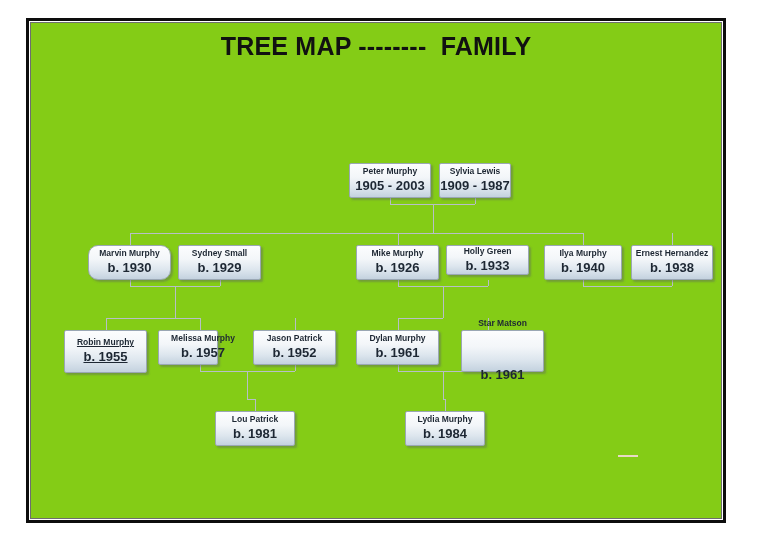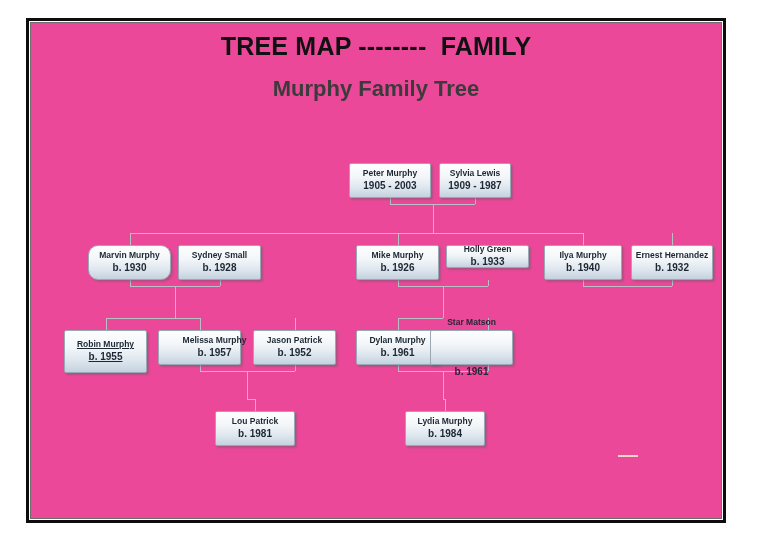--- a/index.html
+++ b/index.html
@@ -26,21 +26,21 @@
     left:30px;top:22px;
     width:692px;height:497px;
     border:1px solid #6e6e6e;
     background:#ffffff;
     box-sizing:border-box;
   }
   #canvas{
     position:absolute;
     left:31px;top:23px;
     width:690px;height:495px;
-    background:#ec4899;
+    background:#84cc16;
     overflow:hidden;
   }
 
   
   .title-main{
     position:absolute;
     left:0;top:9px;width:690px;
     text-align:center;
     font-size:25px;font-weight:bold;
     color:#111111;
@@ -70,41 +70,40 @@
     box-shadow:2px 2px 2px rgba(90,95,100,.42);
     display:flex;
     flex-direction:column;
     align-items:center;
     justify-content:center;
     color:#1d2733;
     text-align:left;
     line-height:1.35;
   }
   .node .nm{font-size:8.5px;font-weight:bold;white-space:nowrap;}
-  .node .dt{font-size:10px;font-weight:bold;white-space:nowrap;}
+  .node .dt{font-size:13px;font-weight:bold;white-space:nowrap;}
 
   
   .stray{
     position:absolute;
     background:#e8d9c6;
     height:2px;
   }
 </style>
 </head>
 <body>
 
 <div id="stage">
 
   <div id="frame-outer"></div>
   <div id="frame-inner"></div>
 
   <div id="canvas">
 
     <div class="title-main">TREE MAP --------  FAMILY</div>
-    <div class="title-sub">Murphy Family Tree</div>
 
     <div id="connectors">
         <div class="conn v" style="left: 359px; top: 175px; height: 6px;"></div>
         <div class="conn v" style="left: 444px; top: 175px; height: 6px;"></div>
         <div class="conn h" style="left: 359px; top: 181px; width: 85px;"></div>
         <div class="conn v" style="left: 401.5px; top: 181px; height: 29px;"></div>
         <div class="conn h" style="left: 98.5px; top: 210px; width: 453.5px;"></div>
         <div class="conn v" style="left: 98.5px; top: 210px; height: 12px;"></div>
         <div class="conn v" style="left: 366.5px; top: 210px; height: 12px;"></div>
         <div class="conn v" style="left: 552px; top: 210px; height: 12px;"></div>
@@ -149,55 +148,55 @@
         <div class="node" style="left: 408px; top: 140px; width: 72px; height: 35px;">
           <div class="nm">Sylvia Lewis</div>
           <div class="dt">1909 - 1987</div>
         </div>
         <div class="node" style="left: 57px; top: 222px; width: 83px; height: 35px; border-radius: 10px;">
           <div class="nm">Marvin Murphy</div>
           <div class="dt">b. 1930</div>
         </div>
         <div class="node" style="left: 147px; top: 222px; width: 83px; height: 35px;">
           <div class="nm">Sydney Small</div>
-          <div class="dt">b. 1928</div>
+          <div class="dt">b. 1929</div>
         </div>
         <div class="node" style="left: 325px; top: 222px; width: 83px; height: 35px;">
           <div class="nm">Mike Murphy</div>
           <div class="dt">b. 1926</div>
         </div>
-        <div class="node" style="left: 415px; top: 222px; width: 83px; height: 23px;">
+        <div class="node" style="left: 415px; top: 222px; width: 83px; height: 30px;">
           <div class="nm">Holly Green</div>
           <div class="dt">b. 1933</div>
         </div>
         <div class="node" style="left: 513px; top: 222px; width: 78px; height: 35px;">
           <div class="nm">Ilya Murphy</div>
           <div class="dt">b. 1940</div>
         </div>
         <div class="node" style="left: 600px; top: 222px; width: 82px; height: 35px;">
           <div class="nm">Ernest Hernandez</div>
-          <div class="dt">b. 1932</div>
+          <div class="dt">b. 1938</div>
         </div>
         <div class="node" style="left: 33px; top: 307px; width: 83px; height: 43px; text-decoration: underline;">
           <div class="nm">Robin Murphy</div>
           <div class="dt">b. 1955</div>
         </div>
-        <div class="node" style="left: 127px; top: 307px; width: 83px; height: 35px; padding-left: 30px;">
+        <div class="node" style="left: 127px; top: 307px; width: 60px; height: 35px; padding-left: 30px;">
           <div class="nm">Melissa Murphy</div>
           <div class="dt">b. 1957</div>
         </div>
         <div class="node" style="left: 222px; top: 307px; width: 83px; height: 35px;">
           <div class="nm">Jason Patrick</div>
           <div class="dt">b. 1952</div>
         </div>
         <div class="node" style="left: 325px; top: 307px; width: 83px; height: 35px;">
           <div class="nm">Dylan Murphy</div>
           <div class="dt">b. 1961</div>
         </div>
-        <div class="node" style="left: 399px; top: 307px; width: 83px; height: 35px; gap: 37px;">
+        <div class="node" style="left: 430px; top: 307px; width: 83px; height: 42px; gap: 37px;">
           <div class="nm">Star Matson</div>
           <div class="dt">b. 1961</div>
         </div>
         <div class="node" style="left: 184px; top: 388px; width: 80px; height: 35px;">
           <div class="nm">Lou Patrick</div>
           <div class="dt">b. 1981</div>
         </div>
         <div class="node" style="left: 374px; top: 388px; width: 80px; height: 35px;">
           <div class="nm">Lydia Murphy</div>
           <div class="dt">b. 1984</div>

